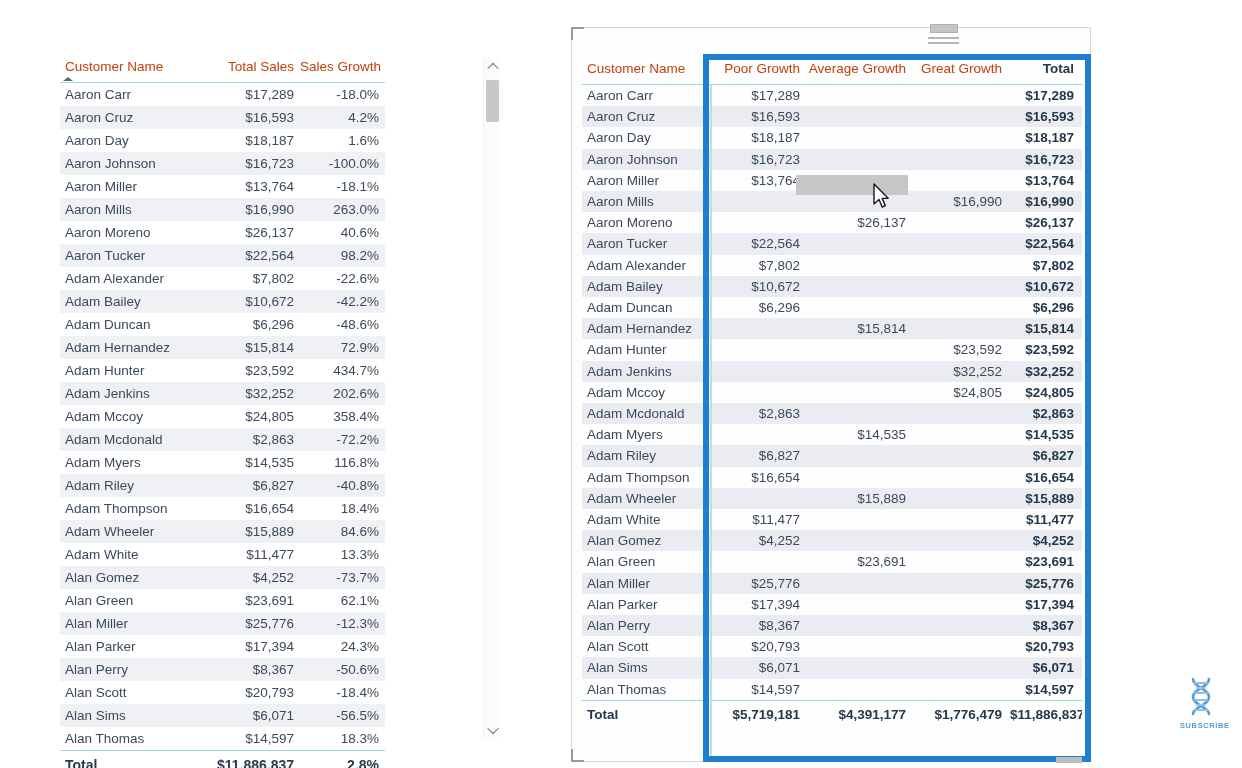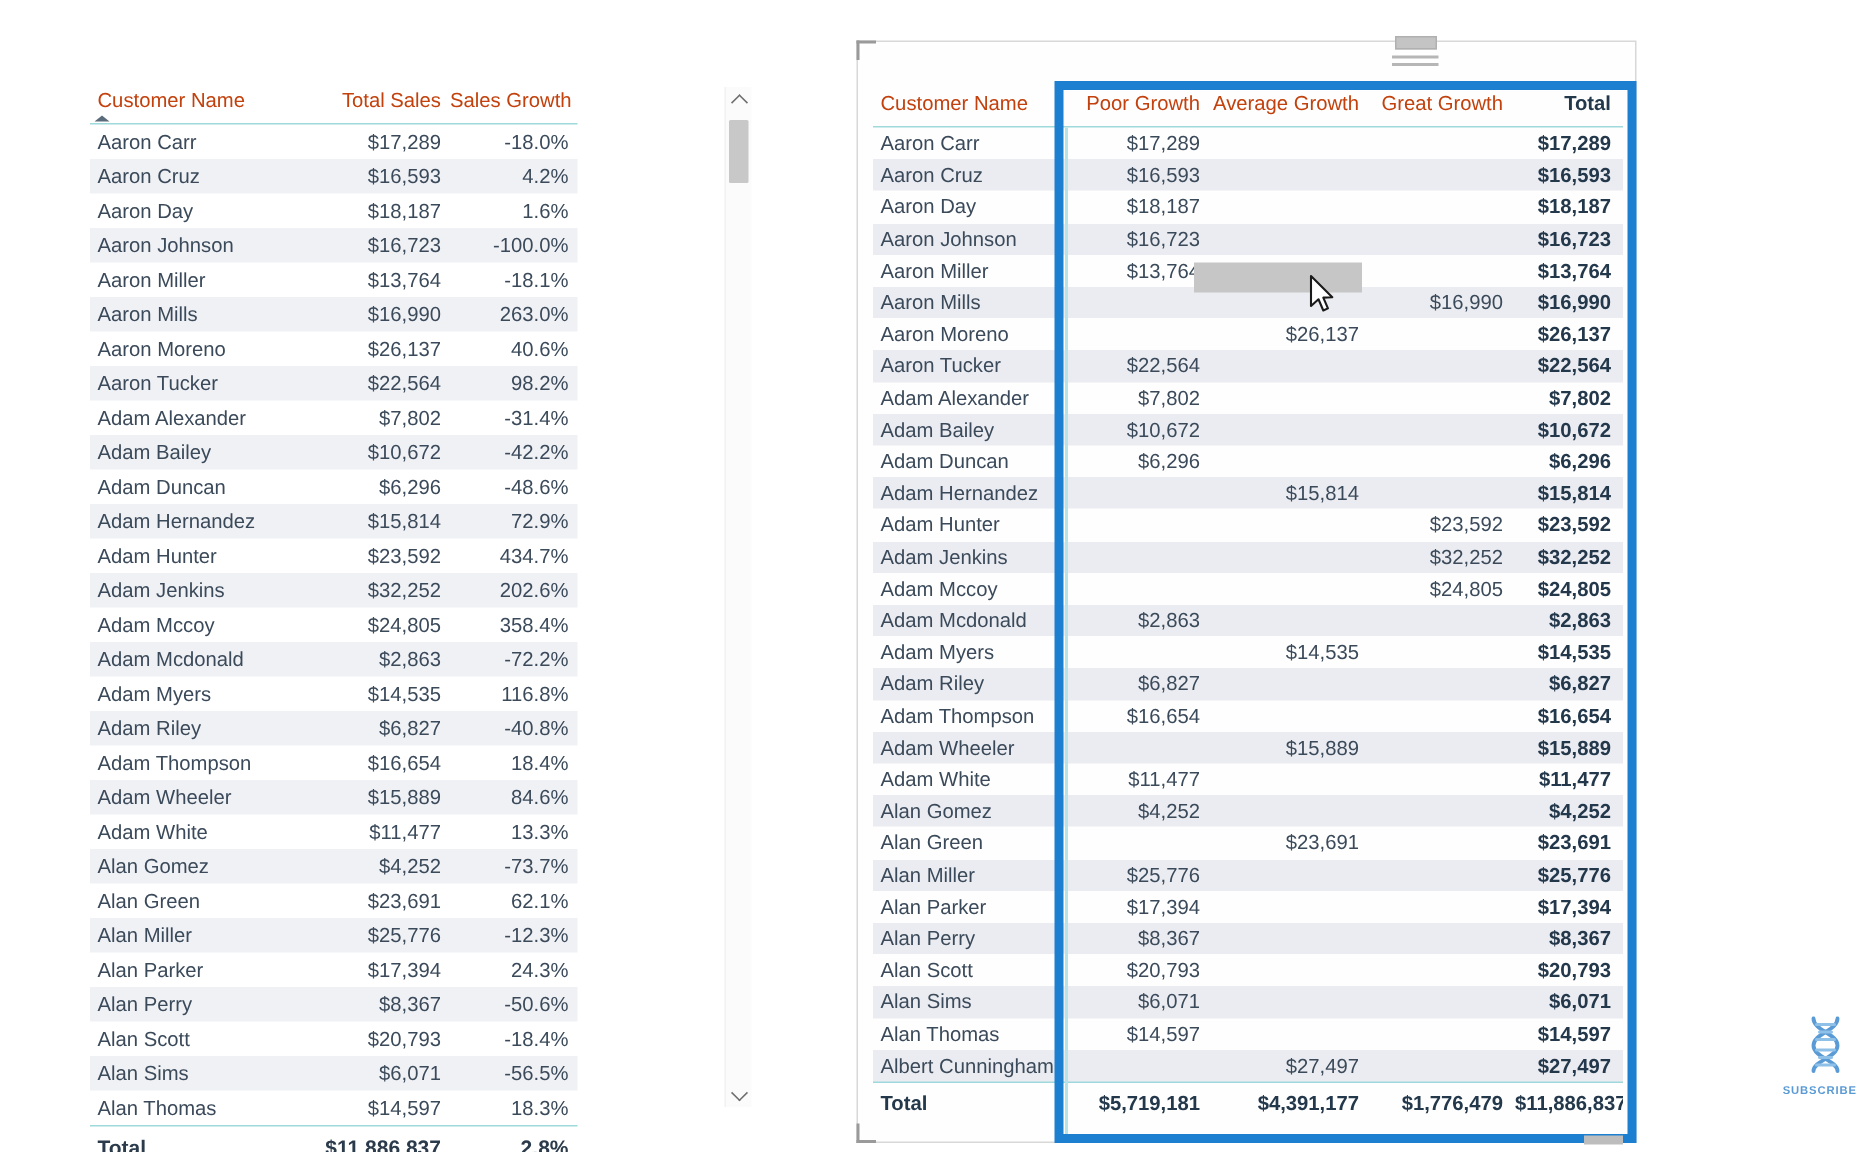--- a/index.html
+++ b/index.html
@@ -210,21 +210,21 @@
     height: 6px;
     background: #bdbdbd;
   }
 
   
   #subscribe {
     position: absolute;
     left: 1180px;
     top: 676px;
     width: 58px;
-    text-align: right;
+    text-align: left;
   }
   #subscribe .sub-label {
     font-size: 7.5px;
     letter-spacing: 0.6px;
     color: #5b9bd5;
     font-weight: bold;
     margin-top: 1px;
   }
 </style>
 </head>
@@ -284,21 +284,21 @@
           <td class="num-col">40.6%</td>
         </tr>
         <tr>
           <td class="name-col">Aaron Tucker</td>
           <td class="num-col">$22,564</td>
           <td class="num-col">98.2%</td>
         </tr>
         <tr>
           <td class="name-col">Adam Alexander</td>
           <td class="num-col">$7,802</td>
-          <td class="num-col">-31.4%</td>
+          <td class="num-col">-22.6%</td>
         </tr>
         <tr>
           <td class="name-col">Adam Bailey</td>
           <td class="num-col">$10,672</td>
           <td class="num-col">-42.2%</td>
         </tr>
         <tr>
           <td class="name-col">Adam Duncan</td>
           <td class="num-col">$6,296</td>
           <td class="num-col">-48.6%</td>
@@ -638,27 +638,20 @@
             <td class="num-col"></td>
             <td class="num-col"></td>
             <td class="num-col total-col">$6,071</td>
           </tr>
           <tr>
             <td class="name-col">Alan Thomas</td>
             <td class="num-col">$14,597</td>
             <td class="num-col"></td>
             <td class="num-col"></td>
             <td class="num-col total-col">$14,597</td>
-          </tr>
-          <tr>
-            <td class="name-col">Albert Cunningham</td>
-            <td class="num-col"></td>
-            <td class="num-col">$27,497</td>
-            <td class="num-col"></td>
-            <td class="num-col total-col">$27,497</td>
           </tr>
         </tbody>
       <tfoot>
         <tr>
           <td class="name-col">Total</td>
           <td class="num-col">$5,719,181</td>
           <td class="num-col">$4,391,177</td>
           <td class="num-col">$1,776,479</td>
           <td class="num-col total-col">$11,886,837</td>
         </tr>

